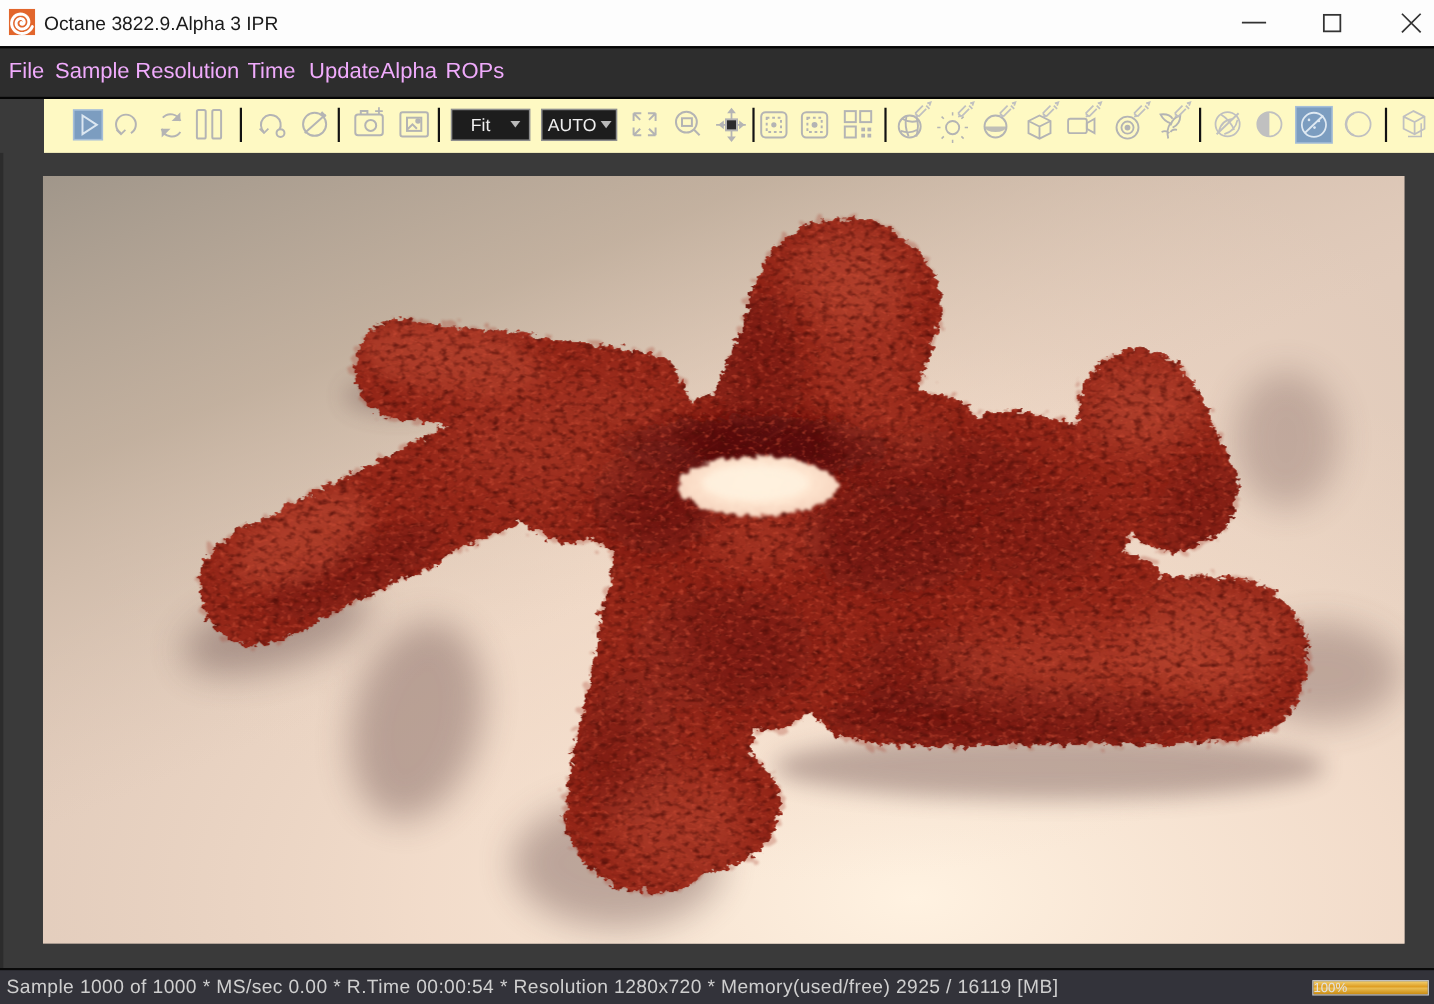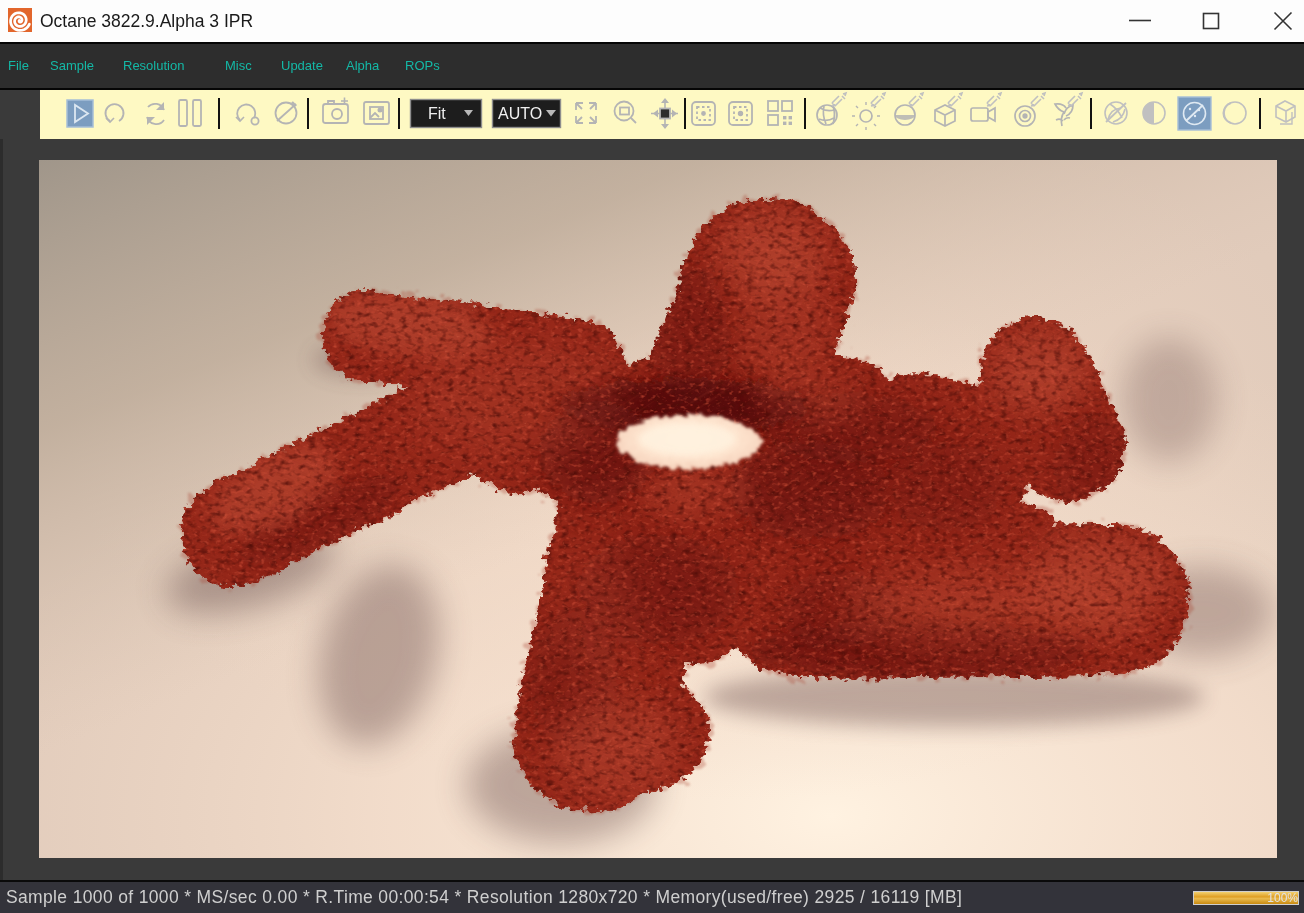--- a/index.html
+++ b/index.html
@@ -6,34 +6,34 @@
   body{width:1304px;height:913px;position:relative;overflow:hidden;
        background:#3a3a3a;font-family:"Liberation Sans",sans-serif;}
   .abs{position:absolute;}
   
   #titlebar{left:0;top:0;width:1304px;height:42px;background:#fdfdfd;}
   #applogo{left:8px;top:8px;width:24px;height:24px;}
   #apptitle{left:40px;top:0;height:42px;line-height:43px;font-size:17.5px;color:#1a1a1a;}
   
   #menubar{left:0;top:42px;width:1304px;height:48px;background:#2d2d2d;
            border-top:2px solid #050505;border-bottom:2px solid #050505;box-sizing:border-box;}
-  .mi{position:absolute;top:0;height:60px;line-height:43px;font-size:13px;color:#14b8a6;}
+  .mi{position:absolute;top:0;height:60px;line-height:43px;font-size:20px;color:#f0abfc;}
   
   #toolbar{left:0;top:90px;width:1304px;height:64px;background:#fef9c3;
            border-bottom:2px solid #050505;box-sizing:border-box;margin-left:40px;}
   
   #viewport{left:0;top:139px;width:1304px;height:741px;background:#3a3a3a;}
   #render{left:39px;top:21px;width:1238px;height:698px;}
   
   #statusbar{left:0;top:880px;width:1304px;height:33px;background:#33333a;
              border-top:2px solid #0a0a0a;box-sizing:border-box;}
   #stattext{left:6px;top:0;height:31px;line-height:31px;font-size:17.5px;letter-spacing:0.35px;color:#cfcfcf;}
   #progress{left:1193px;top:9px;width:104px;height:12px;
             border:1px solid #cfcfcf;background:linear-gradient(#f2d170,#df9f25 40%,#e9ba4e 55%,#c98a10);
-            text-align:right;font-size:12px;line-height:12px;color:#e2e2e2;}
+            text-align:left;font-size:12px;line-height:12px;color:#e2e2e2;}
 </style>
 </head>
 <body>
 
 <div class="abs" id="titlebar">
   <svg class="abs" id="applogo" viewBox="0 0 24 24">
     <rect width="24" height="24" fill="#e2662c"></rect>
     <path d="M 21.36 16.23 L 20.12 18.37 L 18.43 20.14 L 16.40 21.44 L 14.16 22.22 L 11.83 22.45 L 9.55 22.13 L 7.43 21.30 L 5.60 20.02 L 4.15 18.37 L 3.14 16.45 L 2.61 14.39 L 2.59 12.29 L 3.05 10.28 L 3.95 8.47 L 5.23 6.95 L 6.81 5.79 L 8.58 5.04 L 10.44 4.74 L 12.28 4.89 L 14.00 5.45 L 15.52 6.38 L 16.74 7.62 L 17.63 9.08 L 18.13 10.67 L 18.24 12.30 L 17.97 13.88 L 17.35 15.31 L 16.43 16.53 L 15.28 17.47 L 13.97 18.10 L 12.58 18.40 L 11.20 18.36 L 9.90 18.00 L 8.76 17.36 L 7.83 16.50 L 7.15 15.47 L 6.74 14.34 L 6.62 13.19 L 6.78 12.07 L 7.18 11.06 L 7.79 10.21 L 8.56 9.55 L 9.43 9.11 L 10.34 8.90 L 11.24 8.92 L 12.07 9.15 L 12.79 9.55 L 13.36 10.09 L 13.76 10.72 L 13.98 11.40 L 14.02 12.07 L 13.90 12.69 L 13.65 13.22 L 13.28 13.64 L 12.86 13.93 L 12.40 14.09 L 11.96 14.11 L 11.57 14.01 L 11.26 13.81 L 11.06 13.54" fill="none" stroke="#fff" stroke-width="2.7" stroke-linecap="round"></path>
     <circle cx="11.4" cy="12.6" r="1.6" fill="#fff"></circle>
   </svg>
@@ -42,21 +42,21 @@
     <line x1="9" y1="20.5" x2="31" y2="20.5" stroke="#333" stroke-width="1.6"></line>
     <rect x="83.5" y="13.5" width="15" height="15" fill="none" stroke="#333" stroke-width="1.6"></rect>
     <path d="M154.5 12.5 L171.5 29.5 M171.5 12.5 L154.5 29.5" stroke="#333" stroke-width="1.6"></path>
   </svg>
 </div>
 
 <div class="abs" id="menubar">
   <span class="mi" style="left:8px">File</span>
   <span class="mi" style="left:50px">Sample</span>
   <span class="mi" style="left:123px">Resolution</span>
-  <span class="mi" style="left:225px">Misc</span>
+  <span class="mi" style="left:225px">Time</span>
   <span class="mi" style="left:281px">Update</span>
   <span class="mi" style="left:346px">Alpha</span>
   <span class="mi" style="left:405px">ROPs</span>
 </div>
 
 <div class="abs" id="toolbar">
   <svg class="abs" style="left:0;top:0;width:1304px;height:47px" viewBox="0 0 1304 47">
     <g stroke="#b4b4b4" fill="none" stroke-width="1.8">
 
       <rect x="27" y="10" width="26" height="27" fill="#7c9dc0" stroke="#a5bed8" stroke-width="1.5"></rect>

